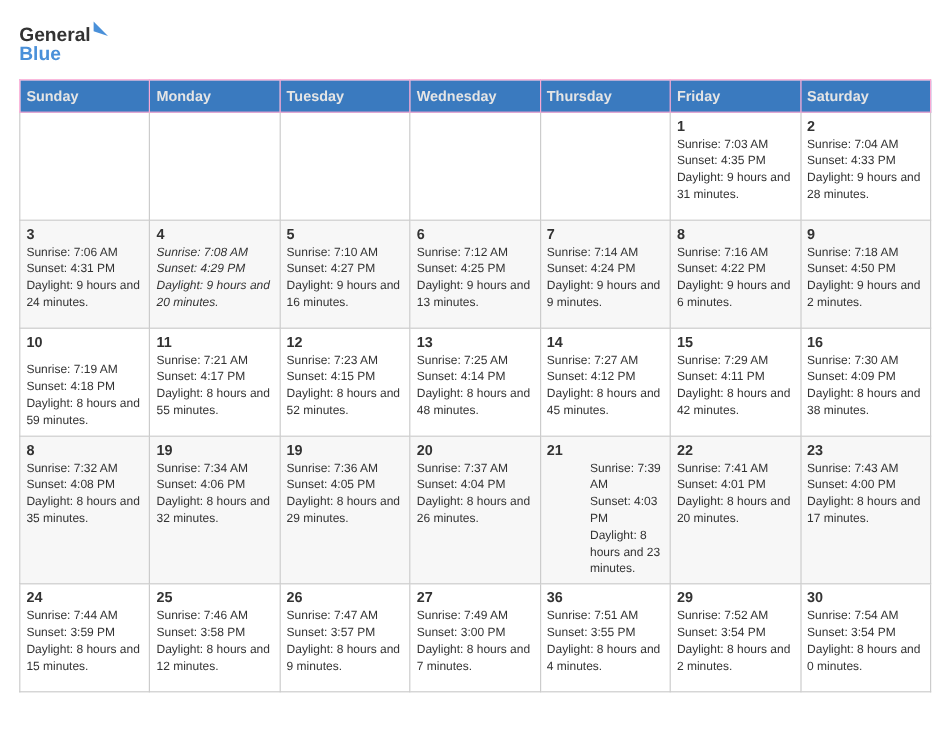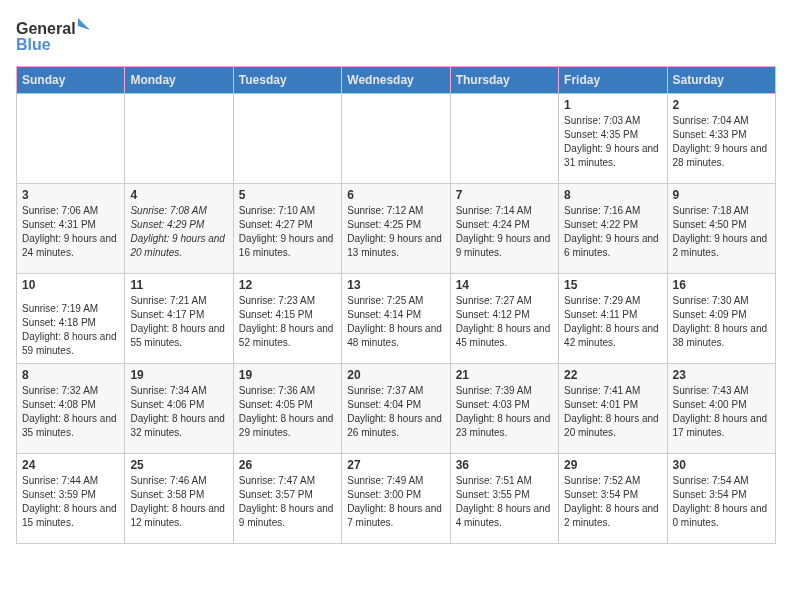--- a/index.html
+++ b/index.html
@@ -234,21 +234,21 @@
 Daylight: 8 hours and 29 minutes.</div>
         </td>
         <td>
           <span class="day-number">20</span>
           <div class="day-info" style="white-space: pre-line;">Sunrise: 7:37 AM
 Sunset: 4:04 PM
 Daylight: 8 hours and 26 minutes.</div>
         </td>
         <td>
           <span class="day-number">21</span>
-          <div class="day-info" style="white-space: pre-line;">Sunrise: 7:39 AM
+          <div class="day-info" style="white-space: pre-line; margin-left: 36px;">Sunrise: 7:39 AM
 Sunset: 4:03 PM
 Daylight: 8 hours and 23 minutes.</div>
         </td>
         <td>
           <span class="day-number">22</span>
           <div class="day-info" style="white-space: pre-line;">Sunrise: 7:41 AM
 Sunset: 4:01 PM
 Daylight: 8 hours and 20 minutes.</div>
         </td>
         <td>

